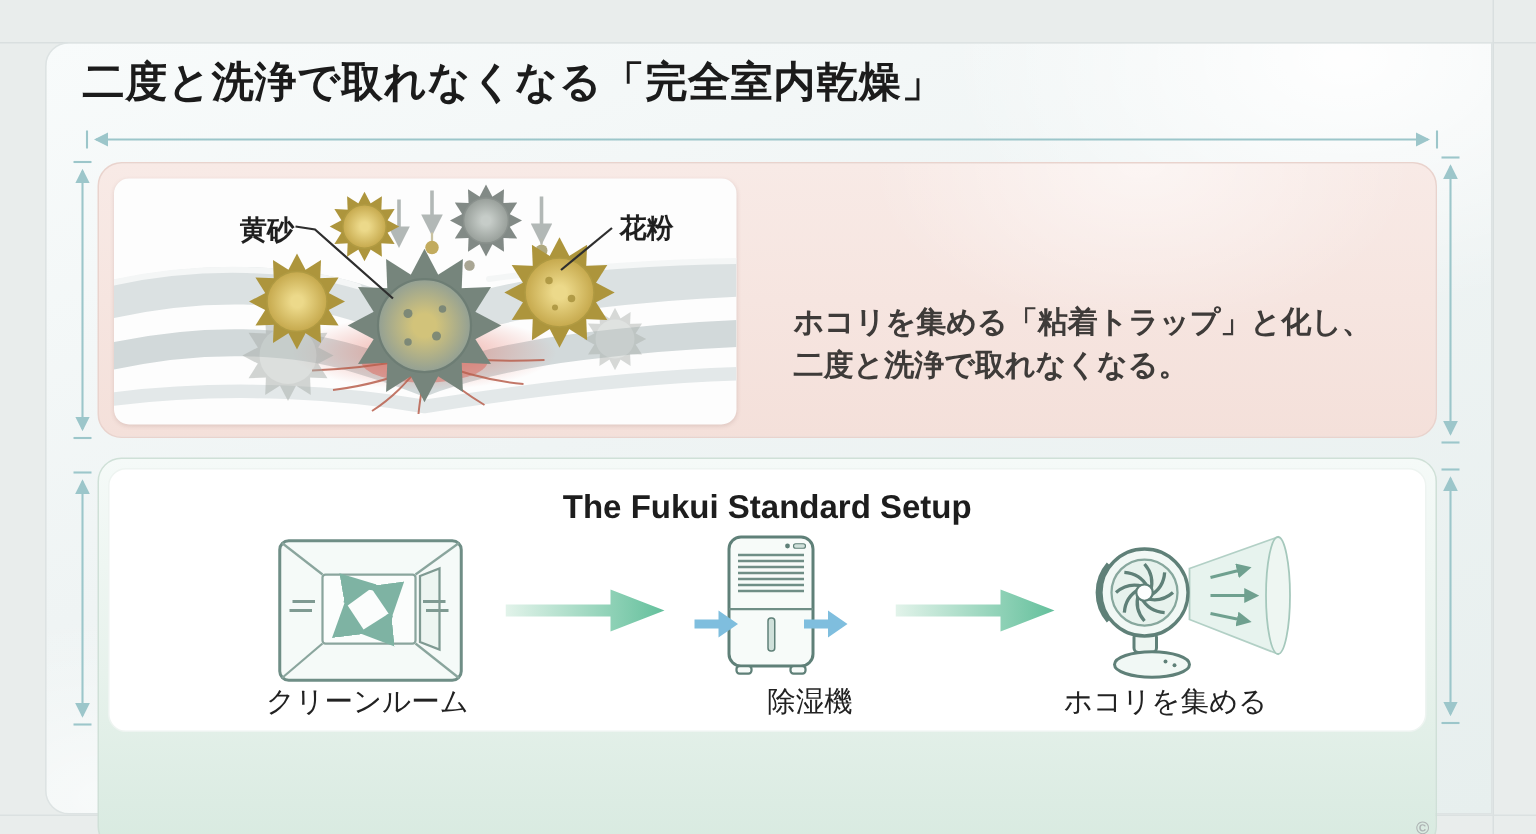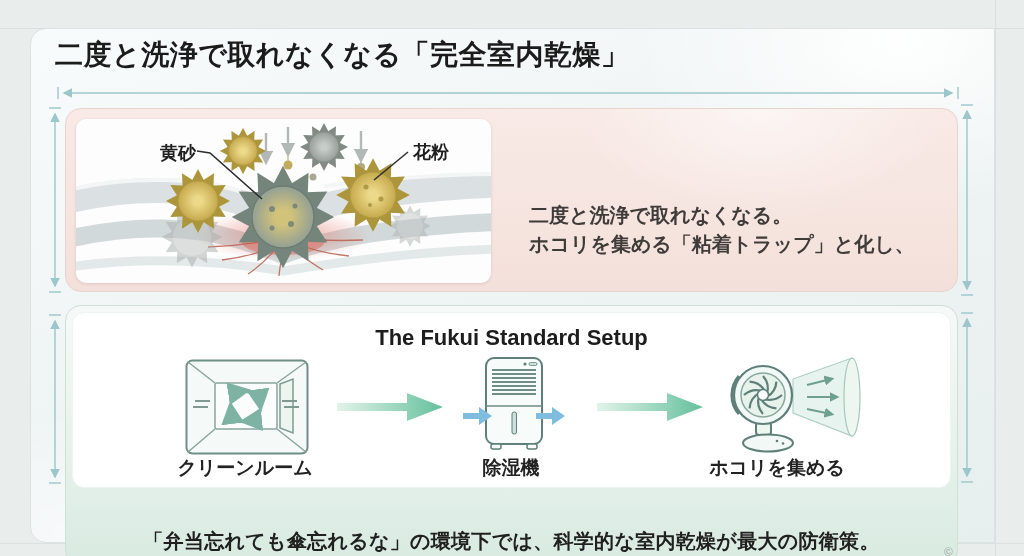--- a/index.html
+++ b/index.html
@@ -59,21 +59,21 @@
     position:absolute;left:6px;top:6px;width:879px;height:176px;
     background:#ffffff;border-radius:12px;border:1px solid #eef4f1;box-sizing:border-box;
   }
   .setup-title{
     position:absolute;left:0;top:12px;width:100%;text-align:center;
     font-size:22px;font-weight:800;color:#1d1d1d;
   }
   .step-icon{position:absolute;}
   .step-label{
     position:absolute;top:142px;transform:translateX(-50%);
-    font-size:19px;font-weight:700;color:#222;white-space:nowrap;
+    font-size:19px;font-weight:400;color:#222;white-space:nowrap;
   }
   .flow-arrow{position:absolute;top:78px;width:107px;height:32px;}
   .setup-caption{
     position:absolute;left:0;bottom:11px;width:100%;text-align:center;
     font-size:20px;font-weight:700;color:#202020;letter-spacing:.3px;
   }
   .watermark{
     position:absolute;left:944px;top:545px;font-size:12px;color:#aeb4b4;font-weight:700;
   }
 </style>
@@ -228,22 +228,22 @@
       <g stroke="#2e2e2e" stroke-width="1.5" fill="none">
         <polyline points="121,32 134,34 186,80"></polyline>
         <polyline points="332,33 298,61"></polyline>
       </g>
       <text x="84" y="40" font-size="18" font-weight="bold" fill="#1f1f1f">黄砂</text>
       <text x="337" y="39" font-size="18" font-weight="bold" fill="#1f1f1f">花粉</text>
     </svg>
   </div>
 
   <div class="hazard-body">
+    <div>ホコリを集める「粘着トラップ」と化し、</div>
     <div>二度と洗浄で取れなくなる。</div>
-    <div>ホコリを集める「粘着トラップ」と化し、</div>
   </div>
 </div>
 
 <div class="setup-panel">
   <div class="setup-white">
     <div class="setup-title">The Fukui Standard Setup</div>
 
     <svg class="step-icon" style="left:112px;top:46px;" width="124" height="96" viewBox="0 0 124 96">
       <defs>
         <marker id="mt" viewBox="0 0 10 10" refX="6.5" refY="5" markerWidth="5.5" markerHeight="5.5" orient="auto">
@@ -336,20 +336,19 @@
         <use href="#bl" transform="rotate(135)"></use>
         <use href="#bl" transform="rotate(180)"></use>
         <use href="#bl" transform="rotate(225)"></use>
         <use href="#bl" transform="rotate(270)"></use>
         <use href="#bl" transform="rotate(315)"></use>
       </g>
       <circle cx="44" cy="44" r="5.5" fill="#fdfefe" stroke="#5f8078" stroke-width="1.5"></circle>
     </svg>
 
     <div class="step-label" style="left:172px;">クリーンルーム</div>
-    <div class="step-label" style="left:438px;">除湿機</div>
+    <div class="step-label" style="left:467px;">除湿機</div>
     <div class="step-label" style="left:704px;">ホコリを集める</div>
   </div>
 
-  <div class="setup-caption">「弁当忘れても傘忘れるな」の環境下では、科学的な室内乾燥が最大の防衛策。</div>
 </div>
 
 <div class="watermark">©</div>
 
 </body></html>

